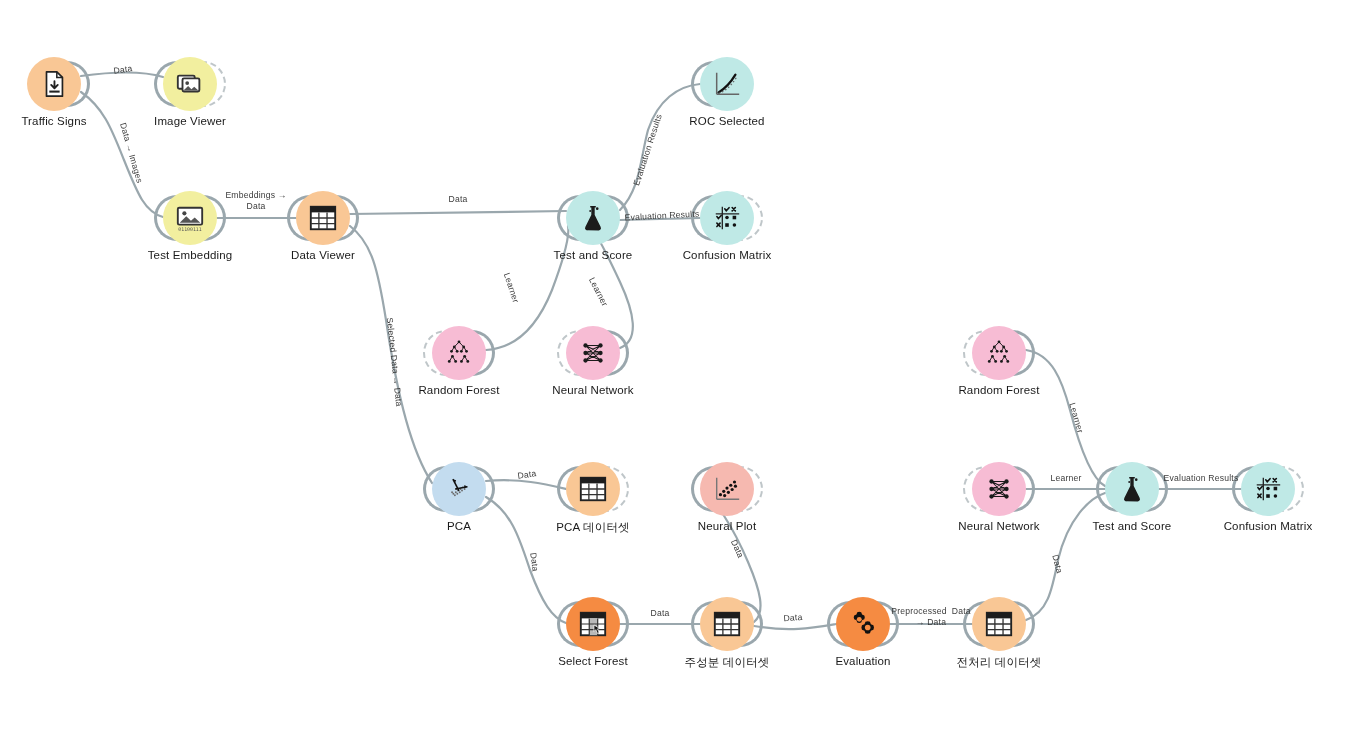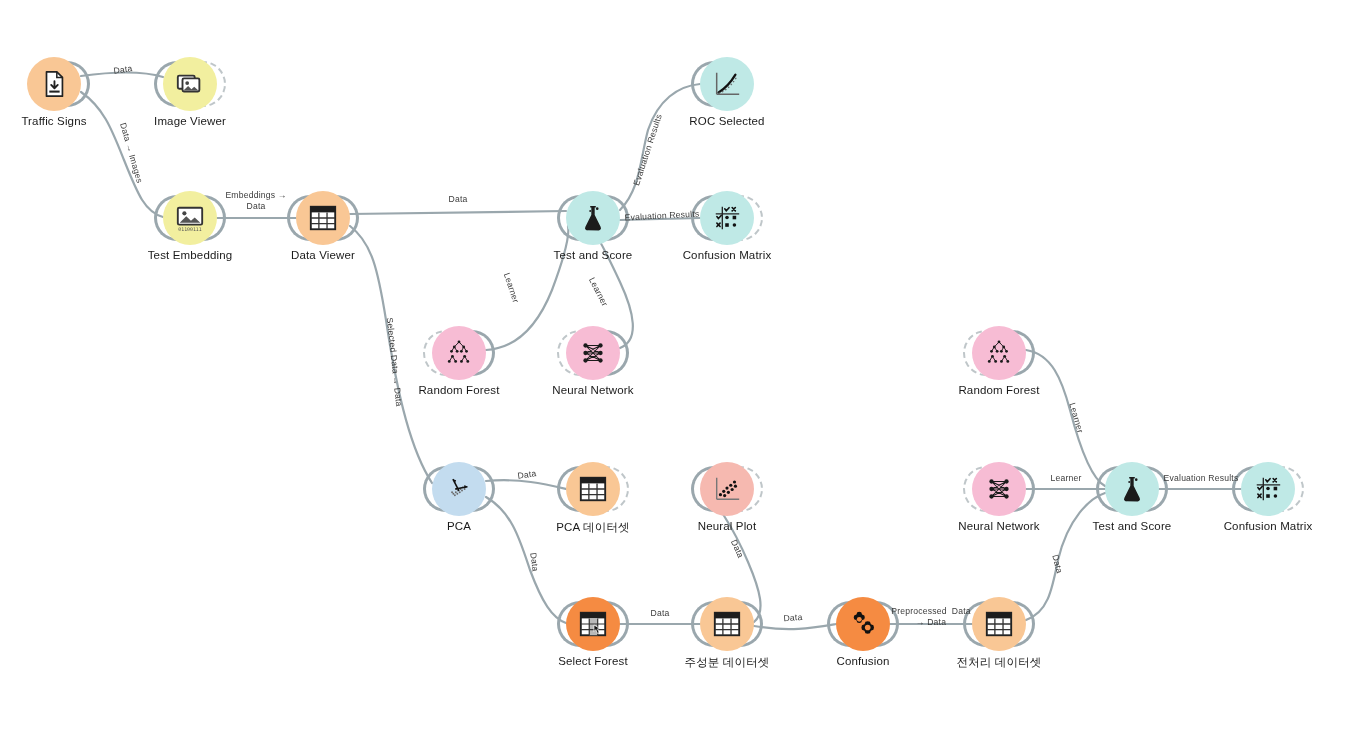--- a/index.html
+++ b/index.html
@@ -419,21 +419,21 @@
         <div class="shell" style="background:#f58b42">
           <svg class="ic" width="30" height="30" viewBox="0 0 32 32">
             <g fill="#111">
               <path d="M12 3 l2.1 .5 .9 2.4 2.4 .9 .5 2.1 -.5 2.1 -2.4 .9 -.9 2.4 -2.1 .5 -2.1 -.5 -.9 -2.4 -2.4 -.9 -.5 -2.1 .5 -2.1 2.4 -.9 .9 -2.4 z"></path>
               <circle cx="12" cy="11" r="2.6" fill="#f58b42"></circle>
               <path d="M21 13 l2.4 .6 1 2.7 2.7 1 .6 2.4 -.6 2.4 -2.7 1 -1 2.7 -2.4 .6 -2.4 -.6 -1 -2.7 -2.7 -1 -.6 -2.4 .6 -2.4 2.7 -1 1 -2.7 z"></path>
               <circle cx="21" cy="19.7" r="3" fill="#f58b42"></circle>
             </g>
           </svg>
         </div>
-        <div class="caption">Confusion</div>
+        <div class="caption">Evaluation</div>
       </div>
       <div class="node" style="left: 999px; top: 624px;">
         <div class="port in"></div>
         <div class="port out"></div>
         <div class="shell" style="background:#f9c795">
           <svg class="ic" width="30" height="30" viewBox="0 0 32 32">
             <rect x="3" y="4" width="26" height="24" fill="#fff" stroke="#222" stroke-width="2"></rect>
             <rect x="3" y="4" width="26" height="6" fill="#1d1d1d"></rect>
             <path d="M11.6 10 v18 M20.3 10 v18 M3 16 h26 M3 22 h26" stroke="#333" stroke-width="1.4"></path>
           </svg>

